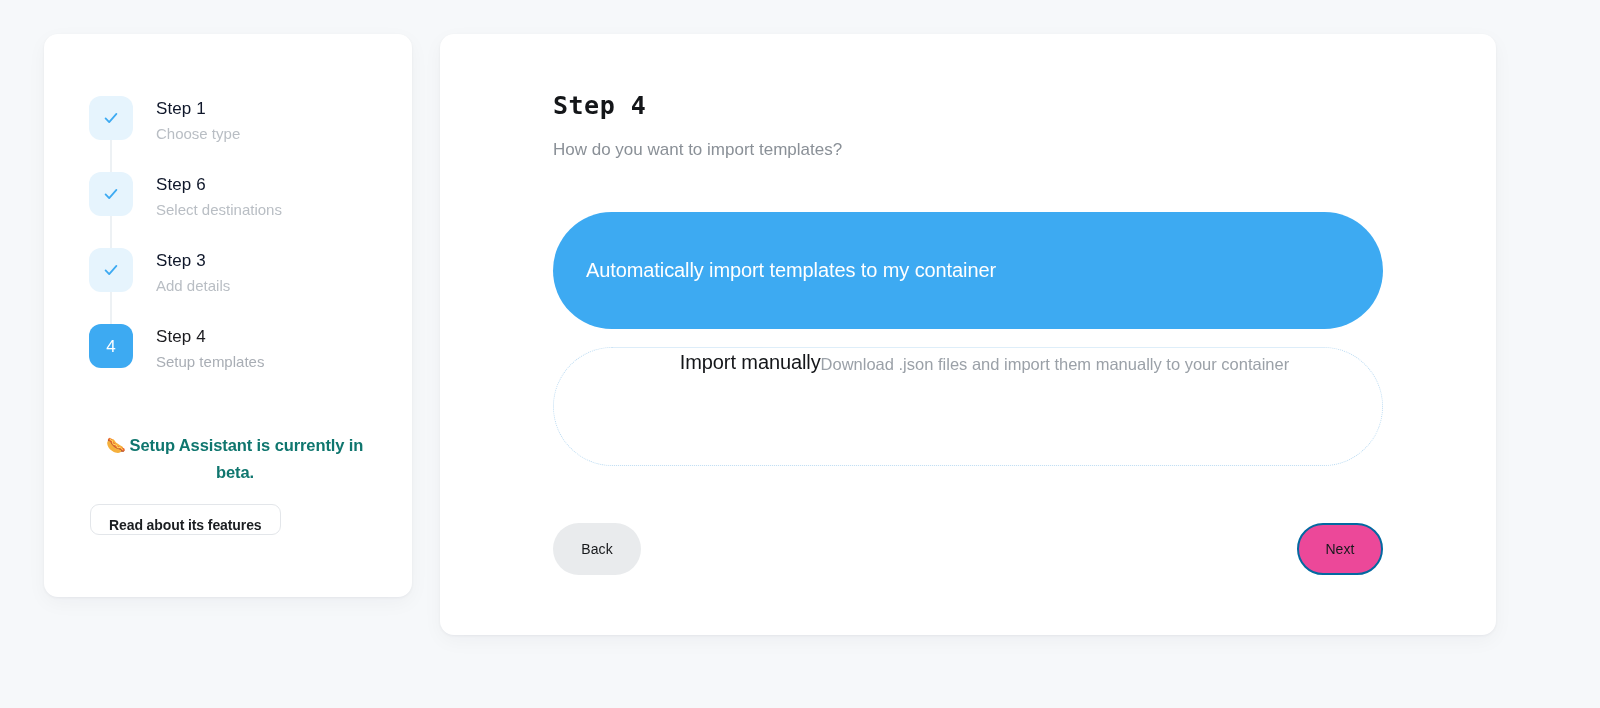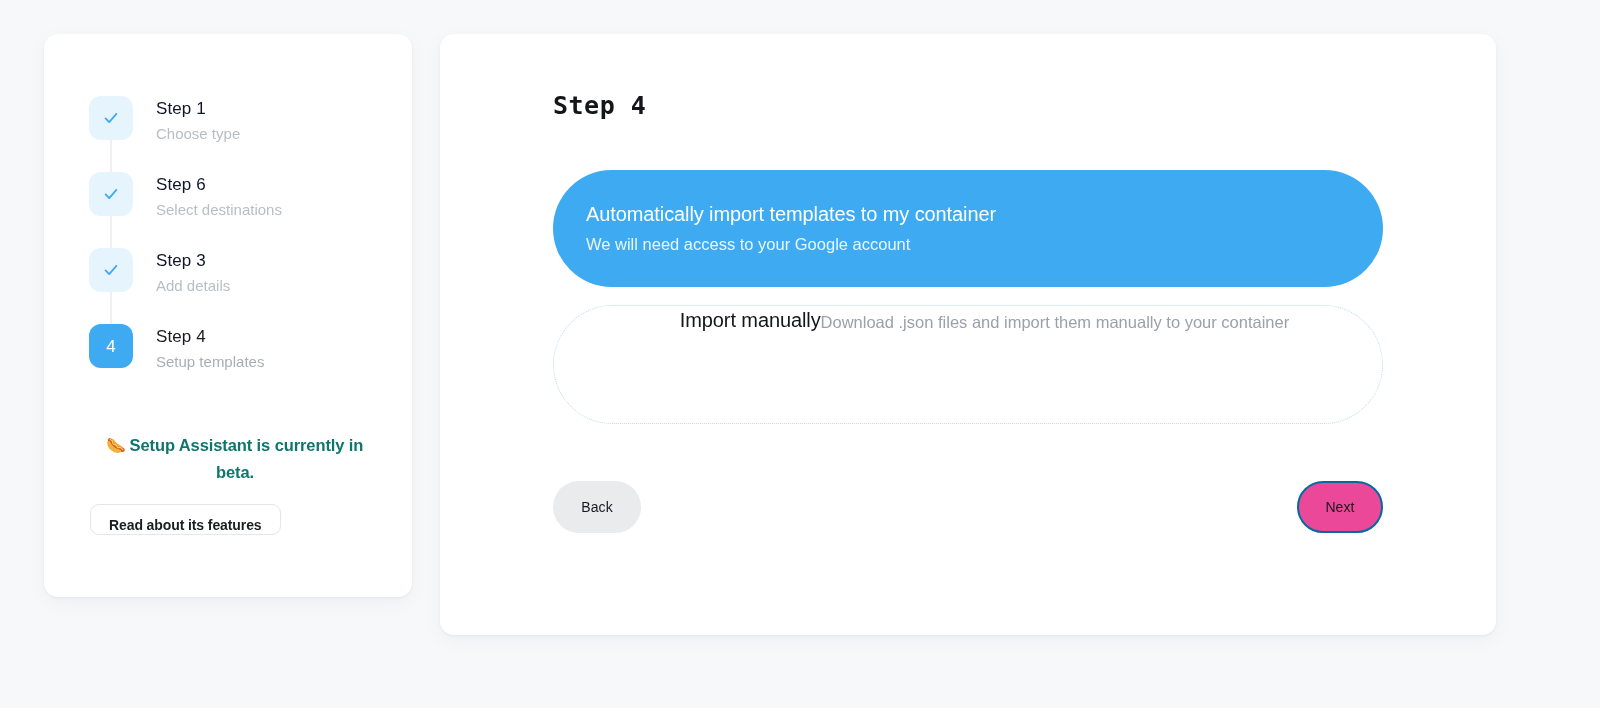--- a/index.html
+++ b/index.html
@@ -343,26 +343,26 @@
       <div class="beta-text"><span class="beta-emoji">🌭</span><span>Setup Assistant is currently in beta.</span></div>
       <div class="beta-btn">Read about its features</div>
     </div>
 
   </div>
 
   <div class="main-card">
     <div class="main-inner">
 
       <div class="page-title">Step 4</div>
+      <div class="page-subtitle">How do you want to import templates?</div>
 
       <div class="options">
 
         <div class="option selected">
           <div class="option-title">Automatically import templates to my container</div>
-          <div class="option-desc">We will need access to your Google account</div>
         </div>
 
         <div class="option unselected">
           <div class="option-title">Import manually</div>
           <div class="option-desc">Download .json files and import them manually to your container</div>
         </div>
 
       </div>
 
       <div class="footer">

